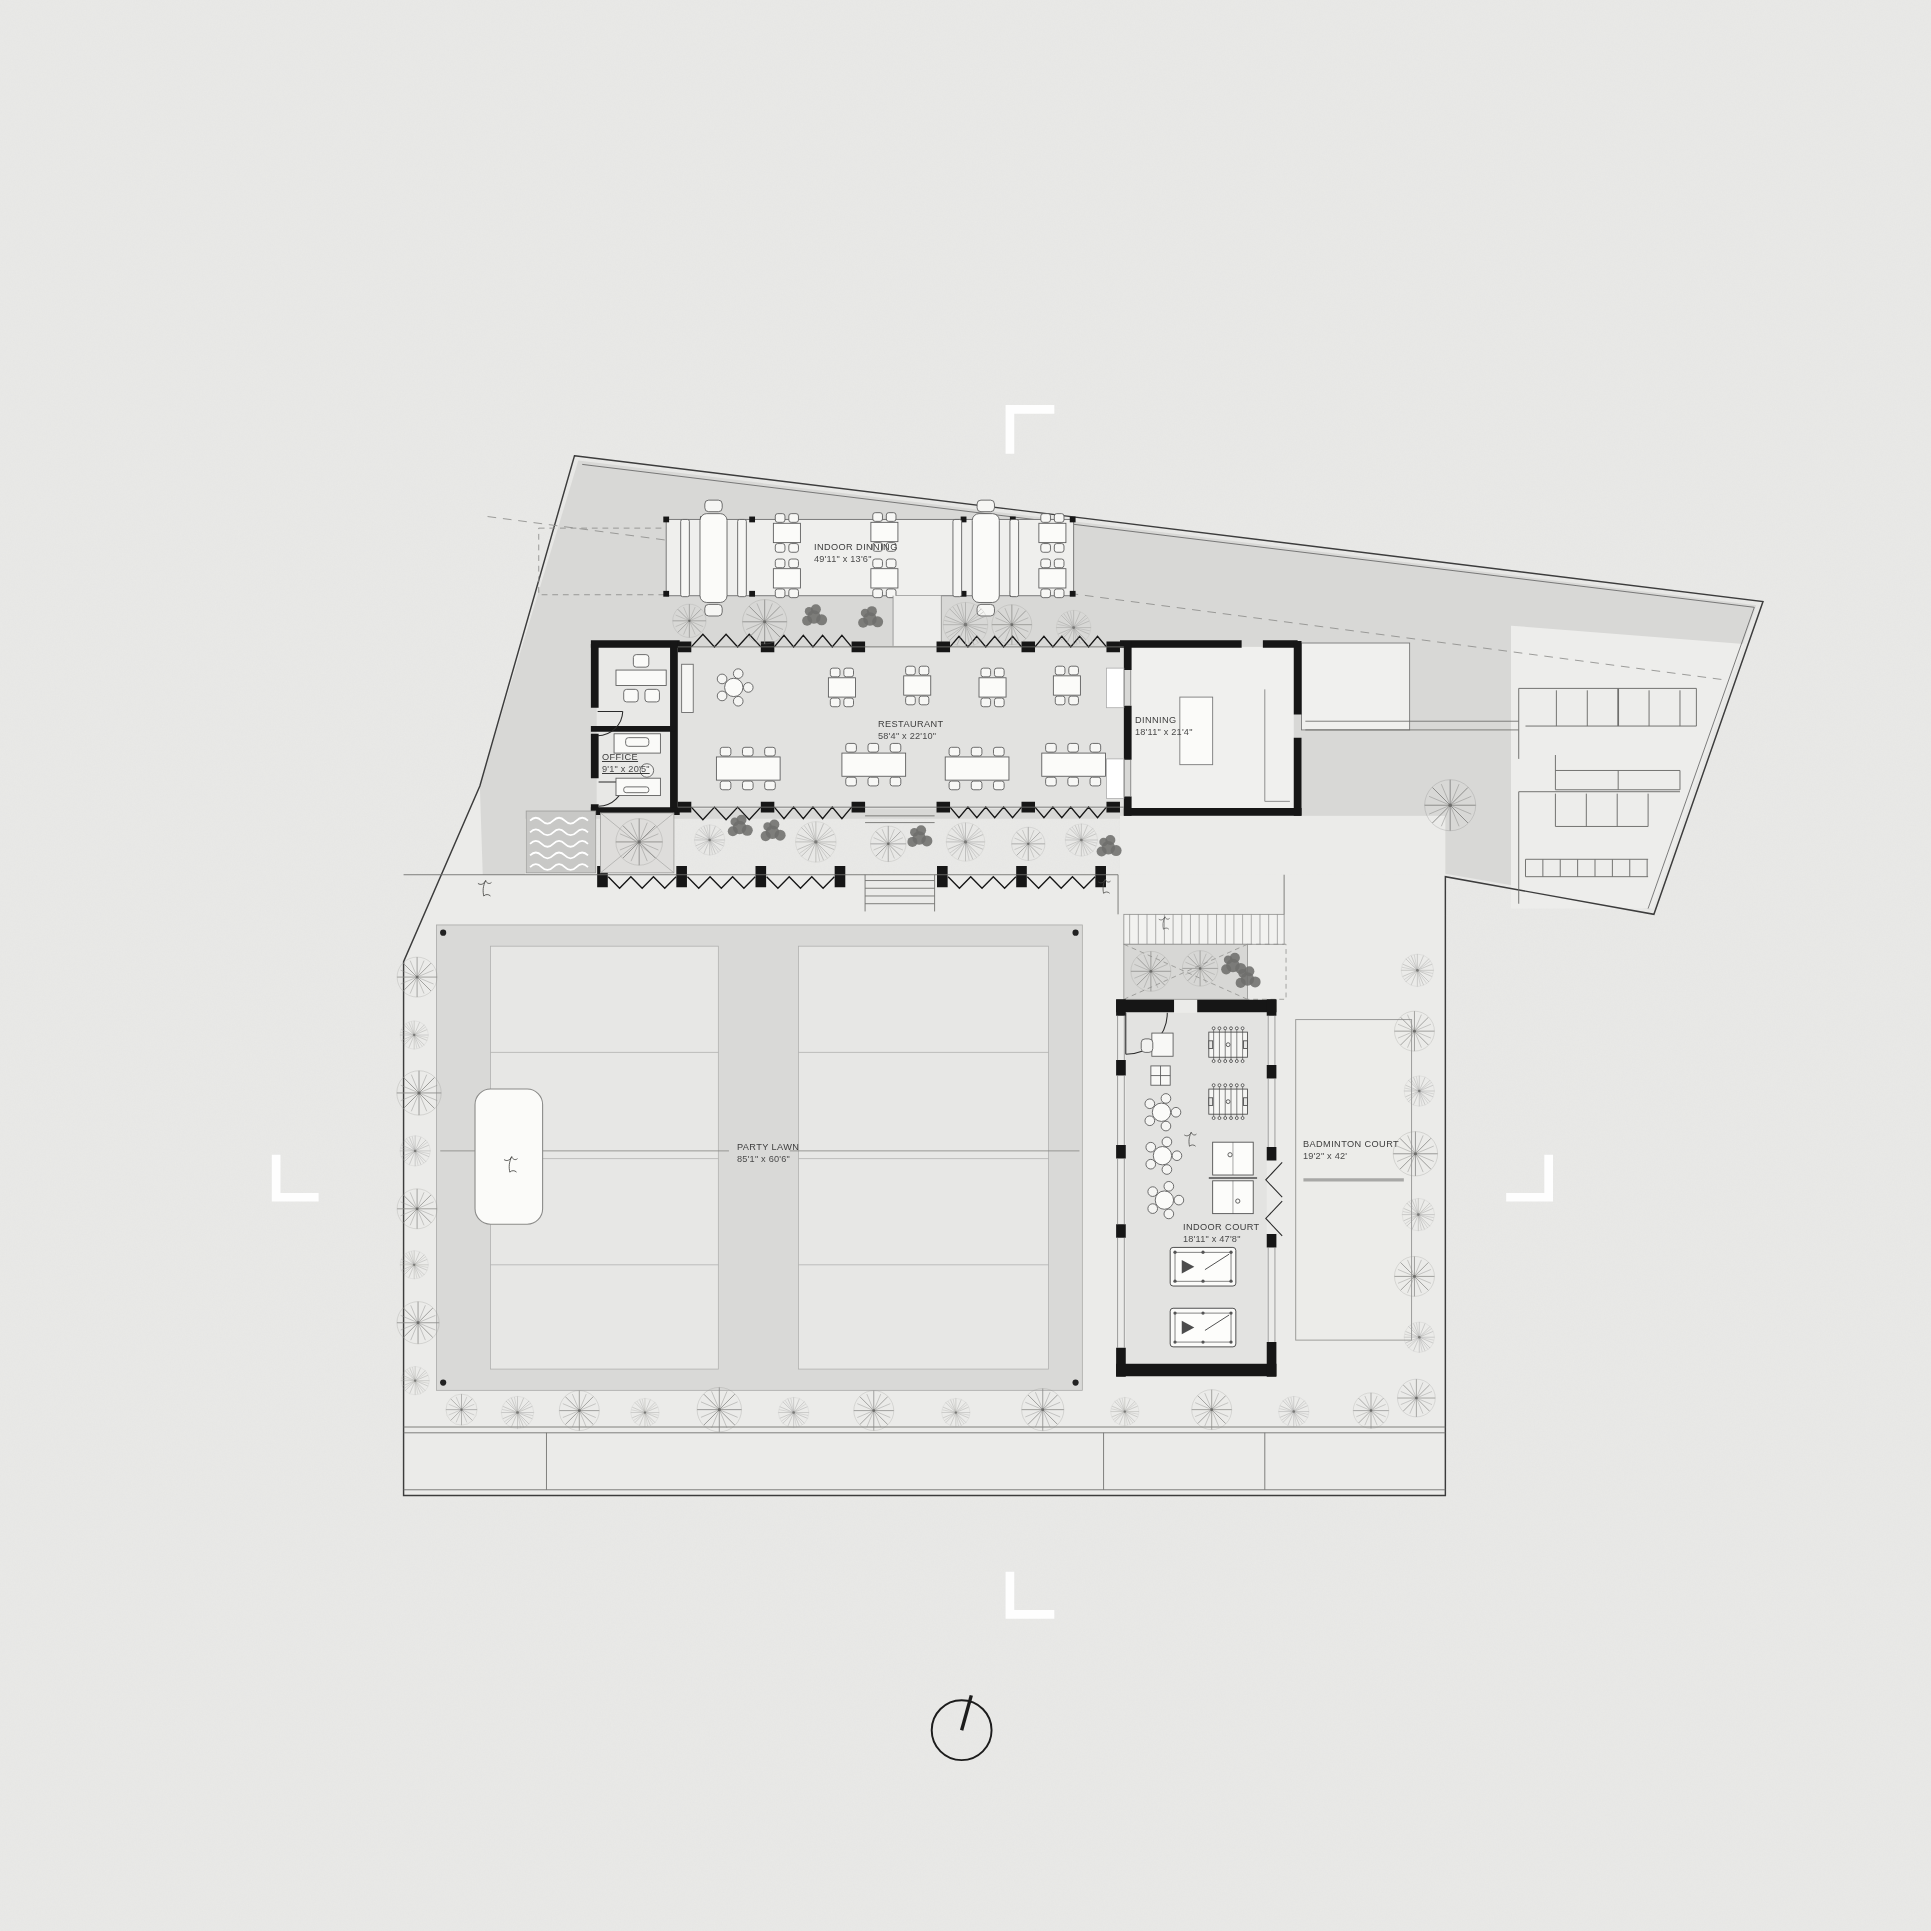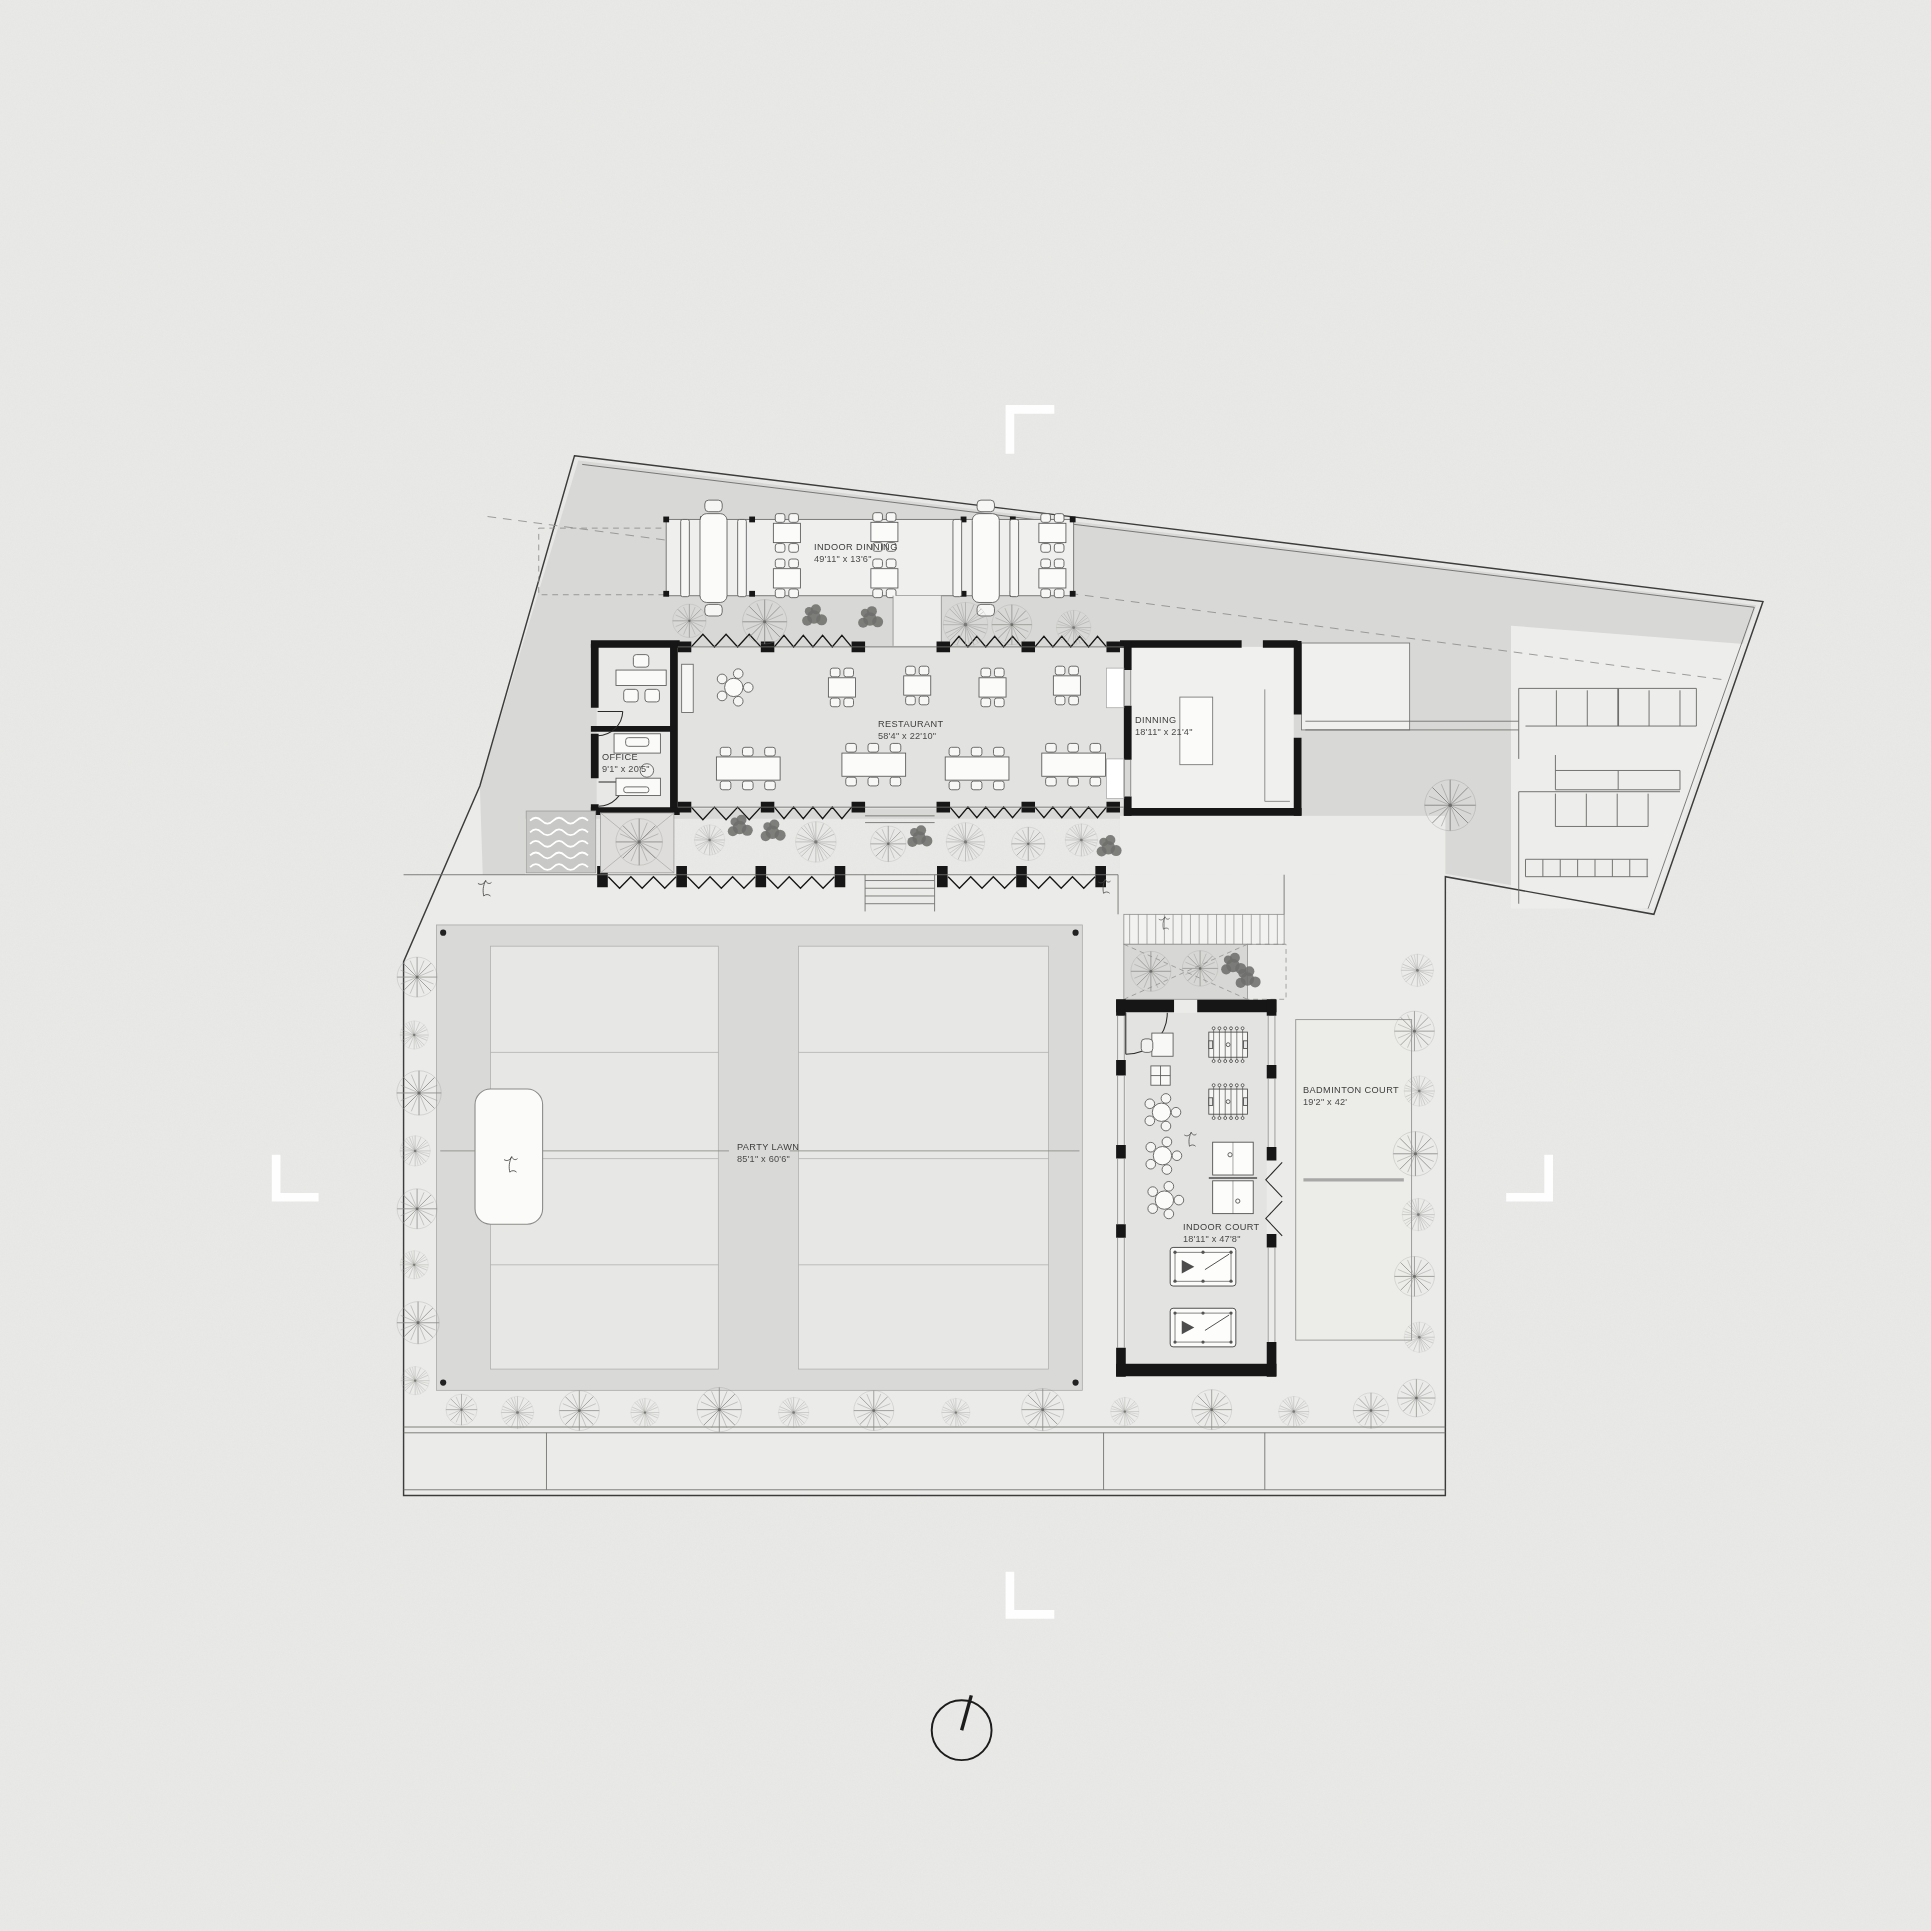--- a/index.html
+++ b/index.html
@@ -461,32 +461,32 @@
     <span class="rdims">49'11" x 13'6"</span>
   </div>
   <div class="rlabel" style="left:878px;top:718px;">
     <span class="rname">RESTAURANT</span>
     <span class="rdims">58'4" x 22'10"</span>
   </div>
   <div class="rlabel" style="left:1135px;top:714px;">
     <span class="rname">DINNING</span>
     <span class="rdims">18'11" x 21'4"</span>
   </div>
-  <div class="rlabel" style="left:602px;top:751px;">
+  <div class="rlabel" style="left:602px;top:751px;text-decoration:underline;">
     <span class="rname">OFFICE</span>
     <span class="rdims">9'1" x 20'5"</span>
   </div>
   <div class="rlabel" style="left:737px;top:1141px;">
     <span class="rname">PARTY LAWN</span>
     <span class="rdims">85'1" x 60'6"</span>
   </div>
   <div class="rlabel" style="left:1183px;top:1221px;">
     <span class="rname">INDOOR COURT</span>
     <span class="rdims">18'11" x 47'8"</span>
   </div>
-  <div class="rlabel" style="left:1303px;top:1084px;">
+  <div class="rlabel" style="left:1303px;top:1138px;">
     <span class="rname">BADMINTON COURT</span>
     <span class="rdims">19'2" x 42'</span>
   </div>
 </div>
 
 </div>
 
 
 </body></html>

